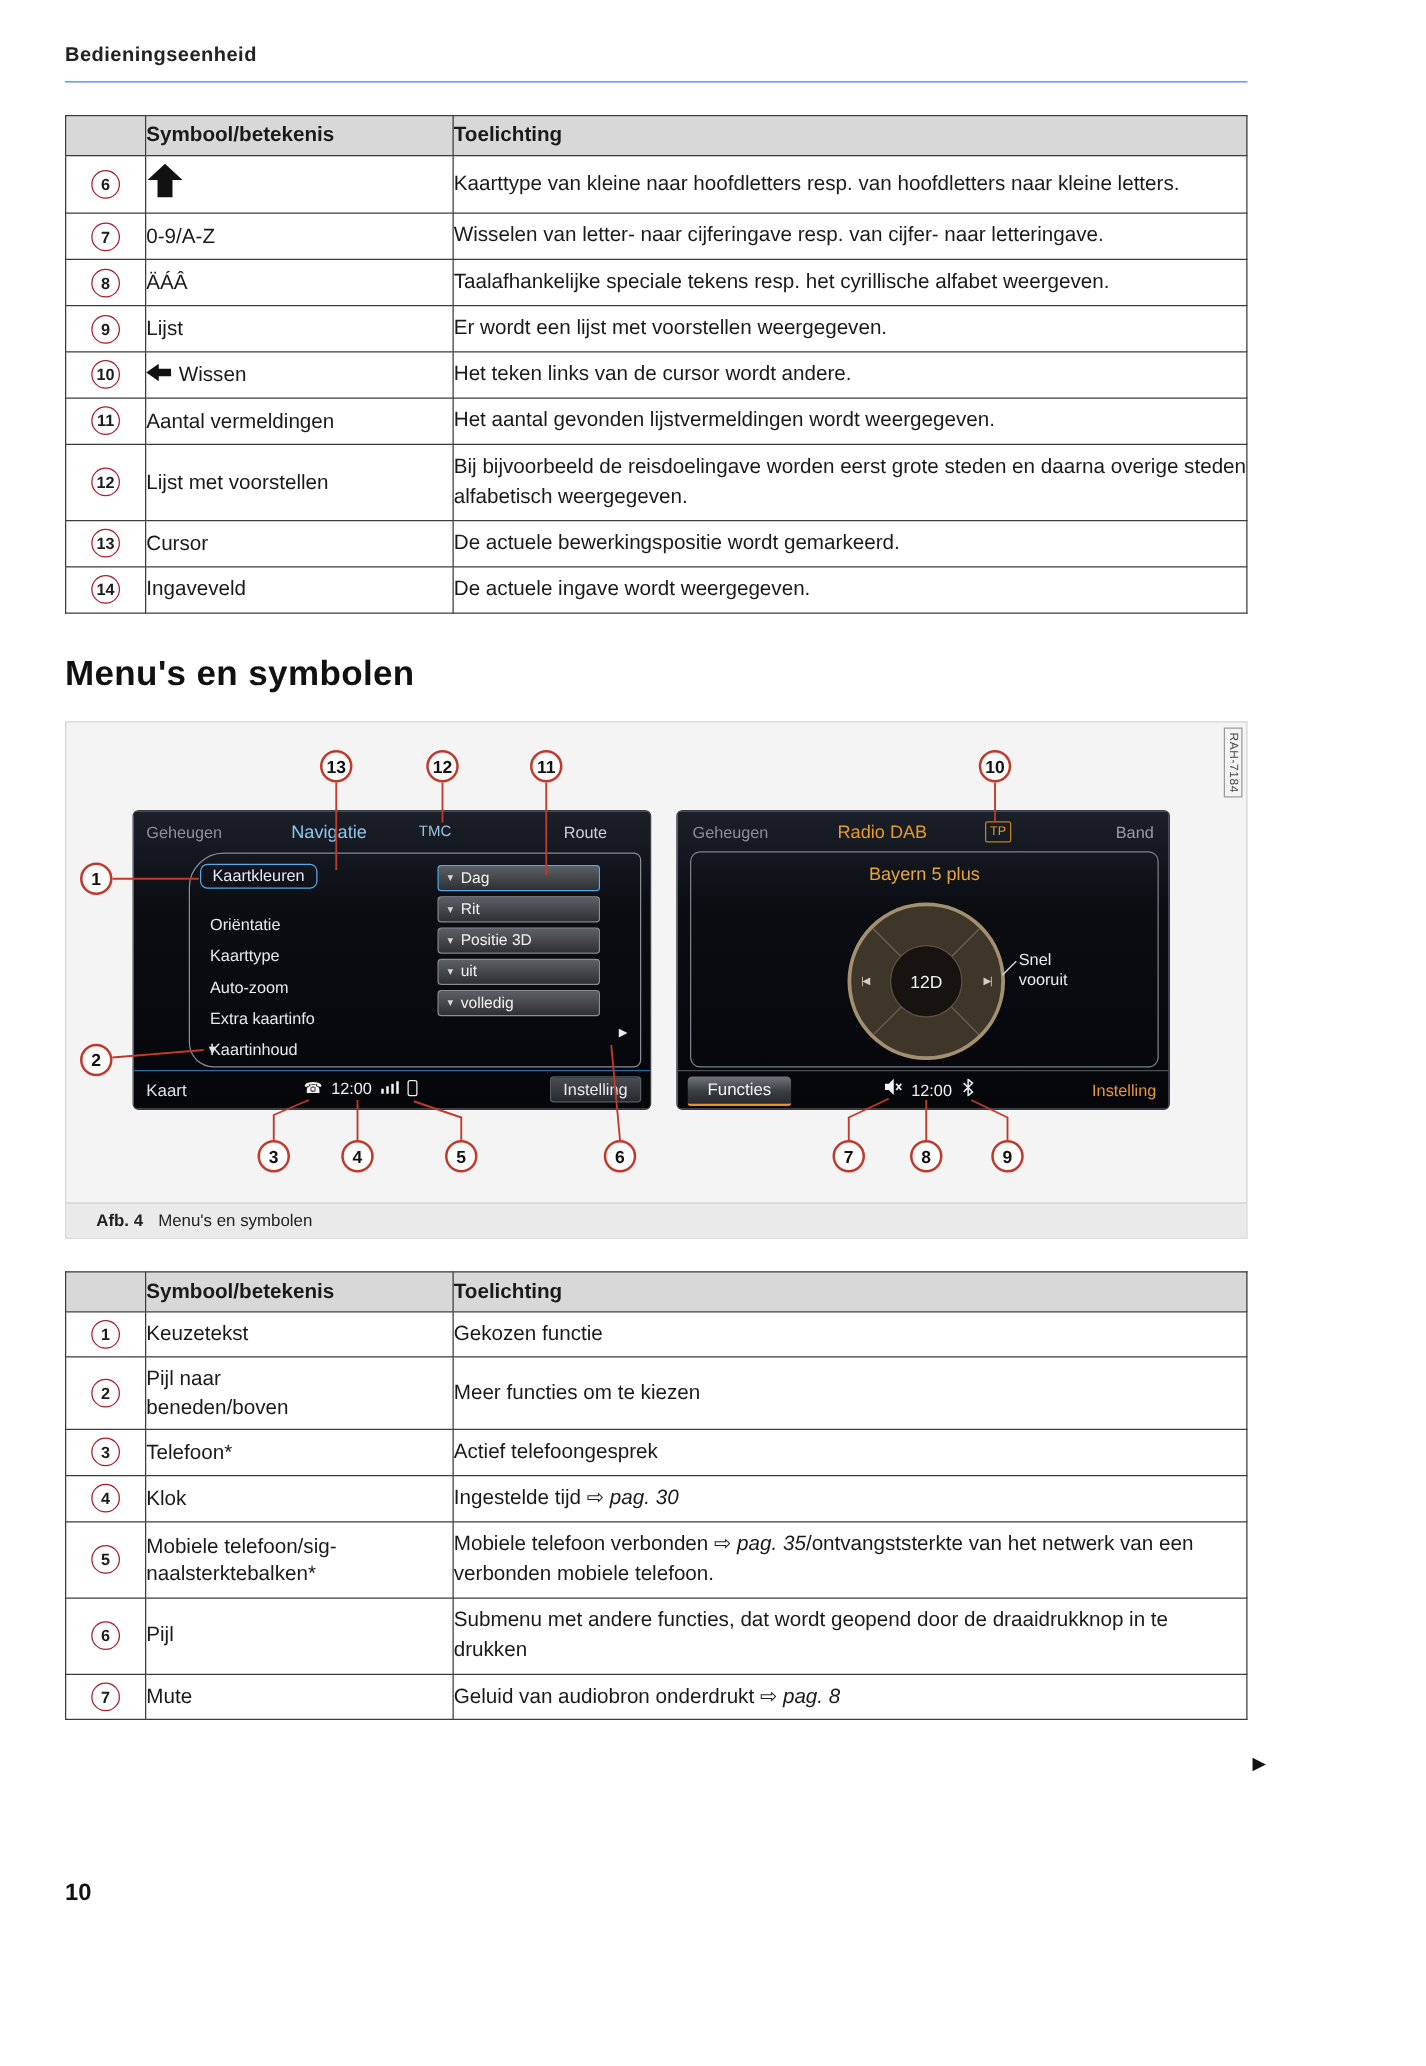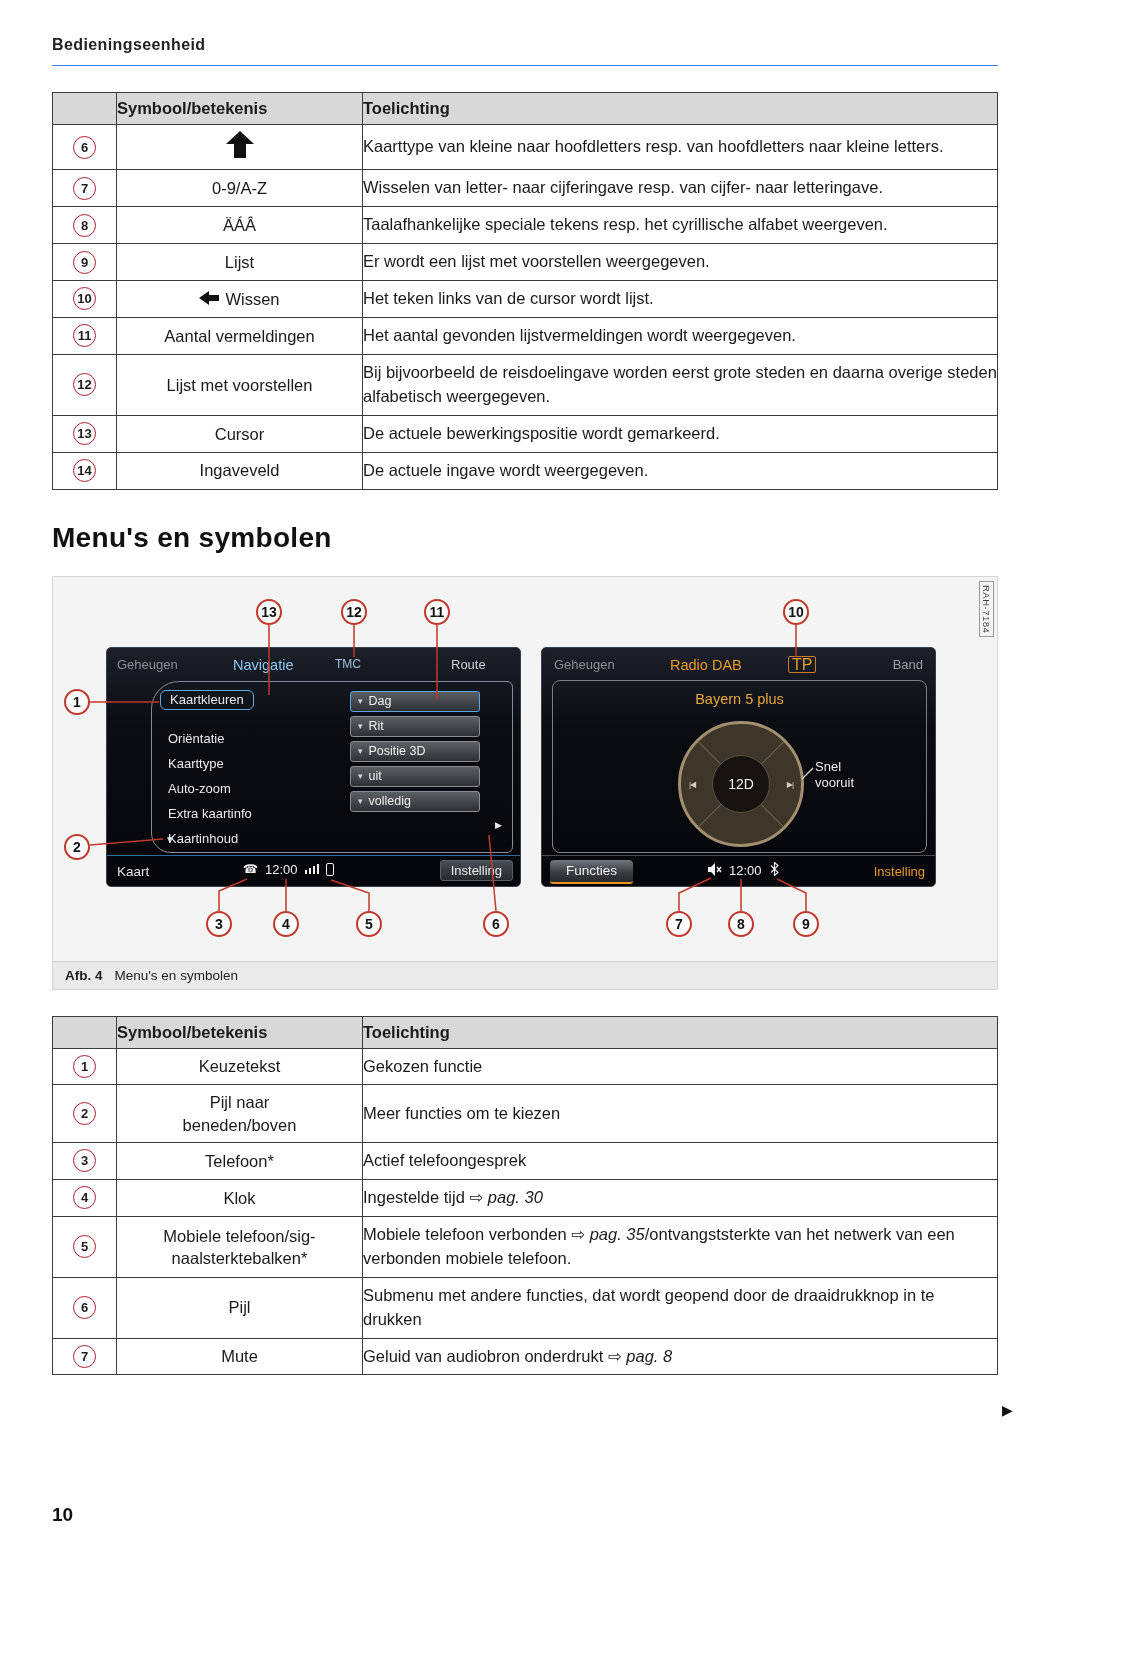--- a/index.html
+++ b/index.html
@@ -9,34 +9,34 @@
 
   .doc-header{font-size:16px;font-weight:bold;letter-spacing:.4px;color:#222;
     padding-bottom:11px;border-bottom:1px solid #3b82f6;margin-bottom:26px}
 
   table.spec{width:100%;border-collapse:collapse;font-size:16.5px;color:#1a1a1a}
   table.spec th,table.spec td{border:1px solid #3c3c3c;padding:6px 0;vertical-align:middle}
   table.spec thead th{background:#d8d8d8;font-weight:bold;text-align:left}
   th.col-num{width:64px}
   th.col-sym{width:246px}
   td.c-num{text-align:center}
-  td.c-sym{text-align:center;line-height:1.35;overflow-wrap:break-word}
+  td.c-sym{text-align:left;line-height:1.35;overflow-wrap:break-word}
   td.c-exp{line-height:1.45;padding:6px 12px}
   .it{font-style:italic}
   .sym-narrow{display:inline-block;max-width:125px}
   .circ{display:inline-flex;align-items:center;justify-content:center;width:23px;height:23px;
     border:1.6px solid #a81e2c;border-radius:50%;font-size:13px;font-weight:bold;color:#1c1c1c;background:#fff}
 
   .section-title{font-size:28px;font-weight:bold;margin:32px 0 22px;color:#111;letter-spacing:.3px}
 
   
   .figure{position:relative;width:946px;height:414px;background:#f4f4f4;border:1px solid #d6d6d6}
   .fig-canvas{position:absolute;left:0;right:0;top:0;bottom:28px}
   .fig-caption{position:absolute;left:0;right:0;bottom:0;height:28px;background:#eaeaea;
-    border-top:1px solid #d0d0d0;display:flex;align-items:center;gap:12px;padding-left:12px;font-size:13.5px;color:#222}
+    border-top:1px solid #d0d0d0;display:flex;align-items:center;gap:12px;padding-left:24px;font-size:13.5px;color:#222}
   .fig-caption b{font-weight:bold}
   .fig-code{position:absolute;top:4px;right:3px;writing-mode:vertical-rl;font-size:9.5px;color:#444;
     border:1px solid #9a9a9a;padding:3px 1px;letter-spacing:.5px;background:#f4f4f4;z-index:7}
 
   .screen{position:absolute;border-radius:5px;border:1px solid #3a3f46;
     background:linear-gradient(180deg,#1b2029 0%,#0b0d13 32%,#05060a 100%);z-index:1}
   .screen-nav{left:53px;top:70px;width:415px;height:240px}
   .screen-radio{left:488px;top:70px;width:395px;height:240px}
 
   .tab{position:absolute;top:9px;font-size:13px}
@@ -73,21 +73,21 @@
   .phone-glyph{font-family:"DejaVu Sans",sans-serif;font-size:12px;color:#f2f2f2}
   .phone-glyph::before{content:"☎"}
   .sigbars{display:inline-flex;align-items:flex-end;gap:1.5px;height:10px}
   .sigbars i{width:2.5px;background:#f2f2f2;display:block}
   .sigbars i:nth-child(1){height:4px}.sigbars i:nth-child(2){height:6px}
   .sigbars i:nth-child(3){height:8px}.sigbars i:nth-child(4){height:10px}
   .mobile-shape{width:8px;height:13px;border:1px solid #f2f2f2;border-radius:2px;display:inline-block}
 
   .r-geheugen{left:12px;color:#8b8f96}
   .r-active{left:128px;color:#e89a2b;font-size:14.5px}
-  .r-tp{position:absolute;left:246px;top:8px;color:#e89a2b;border:1px solid #c87f1e;font-size:16px;
+  .r-tp{position:absolute;left:246px;top:8px;color:#e89a2b;border:1px solid #c87f1e;font-size:10px;
     padding:0 3px;border-radius:2px;line-height:15px}
   .r-band{position:absolute;right:12px;top:9px;color:#9a9ea5;font-size:13px}
   .radio-panel{position:absolute;left:10px;top:32px;width:375px;height:173px;
     border:1px solid #7b8089;border-radius:8px}
   .station{position:absolute;top:10px;left:0;right:0;text-align:center;color:#e9a63a;font-size:14.5px}
   .knob{position:absolute;left:125px;top:40px;width:126px;height:126px;border-radius:50%;
     background:#3f362a;border:3px solid #a39070;overflow:hidden}
   .knob .div1,.knob .div2{position:absolute;left:-12px;right:-12px;top:50%;height:1px;background:#6e6350}
   .knob .div1{transform:rotate(45deg)}.knob .div2{transform:rotate(-45deg)}
   .knob-inner{position:absolute;left:50%;top:50%;transform:translate(-50%,-50%);width:58px;height:58px;
@@ -161,21 +161,21 @@
         <tr>
           <td class="c-num"><span class="circ">10</span></td>
           <td class="c-sym">
             <span class="wissen-wrap">
               <span class="wissen-icon"><svg width="20" height="14" viewBox="0 0 20 14">
                     <path d="M0 7 L10 0 L10 4 L20 4 L20 10 L10 10 L10 14 Z" fill="#111"></path>
                   </svg></span>
               <span>Wissen</span>
             </span>
           </td>
-          <td class="c-exp">Het teken links van de cursor wordt lijst.</td>
+          <td class="c-exp">Het teken links van de cursor wordt andere.</td>
         </tr>
         <tr>
           <td class="c-num"><span class="circ">11</span></td>
           <td class="c-sym">Aantal vermeldingen</td>
           <td class="c-exp">Het aantal gevonden lijstvermeldingen wordt weergegeven.</td>
         </tr>
         <tr>
           <td class="c-num"><span class="circ">12</span></td>
           <td class="c-sym">Lijst met voorstellen</td>
           <td class="c-exp">Bij bijvoorbeeld de reisdoelingave worden eerst grote steden en daarna overige steden alfabetisch weergegeven.</td>

